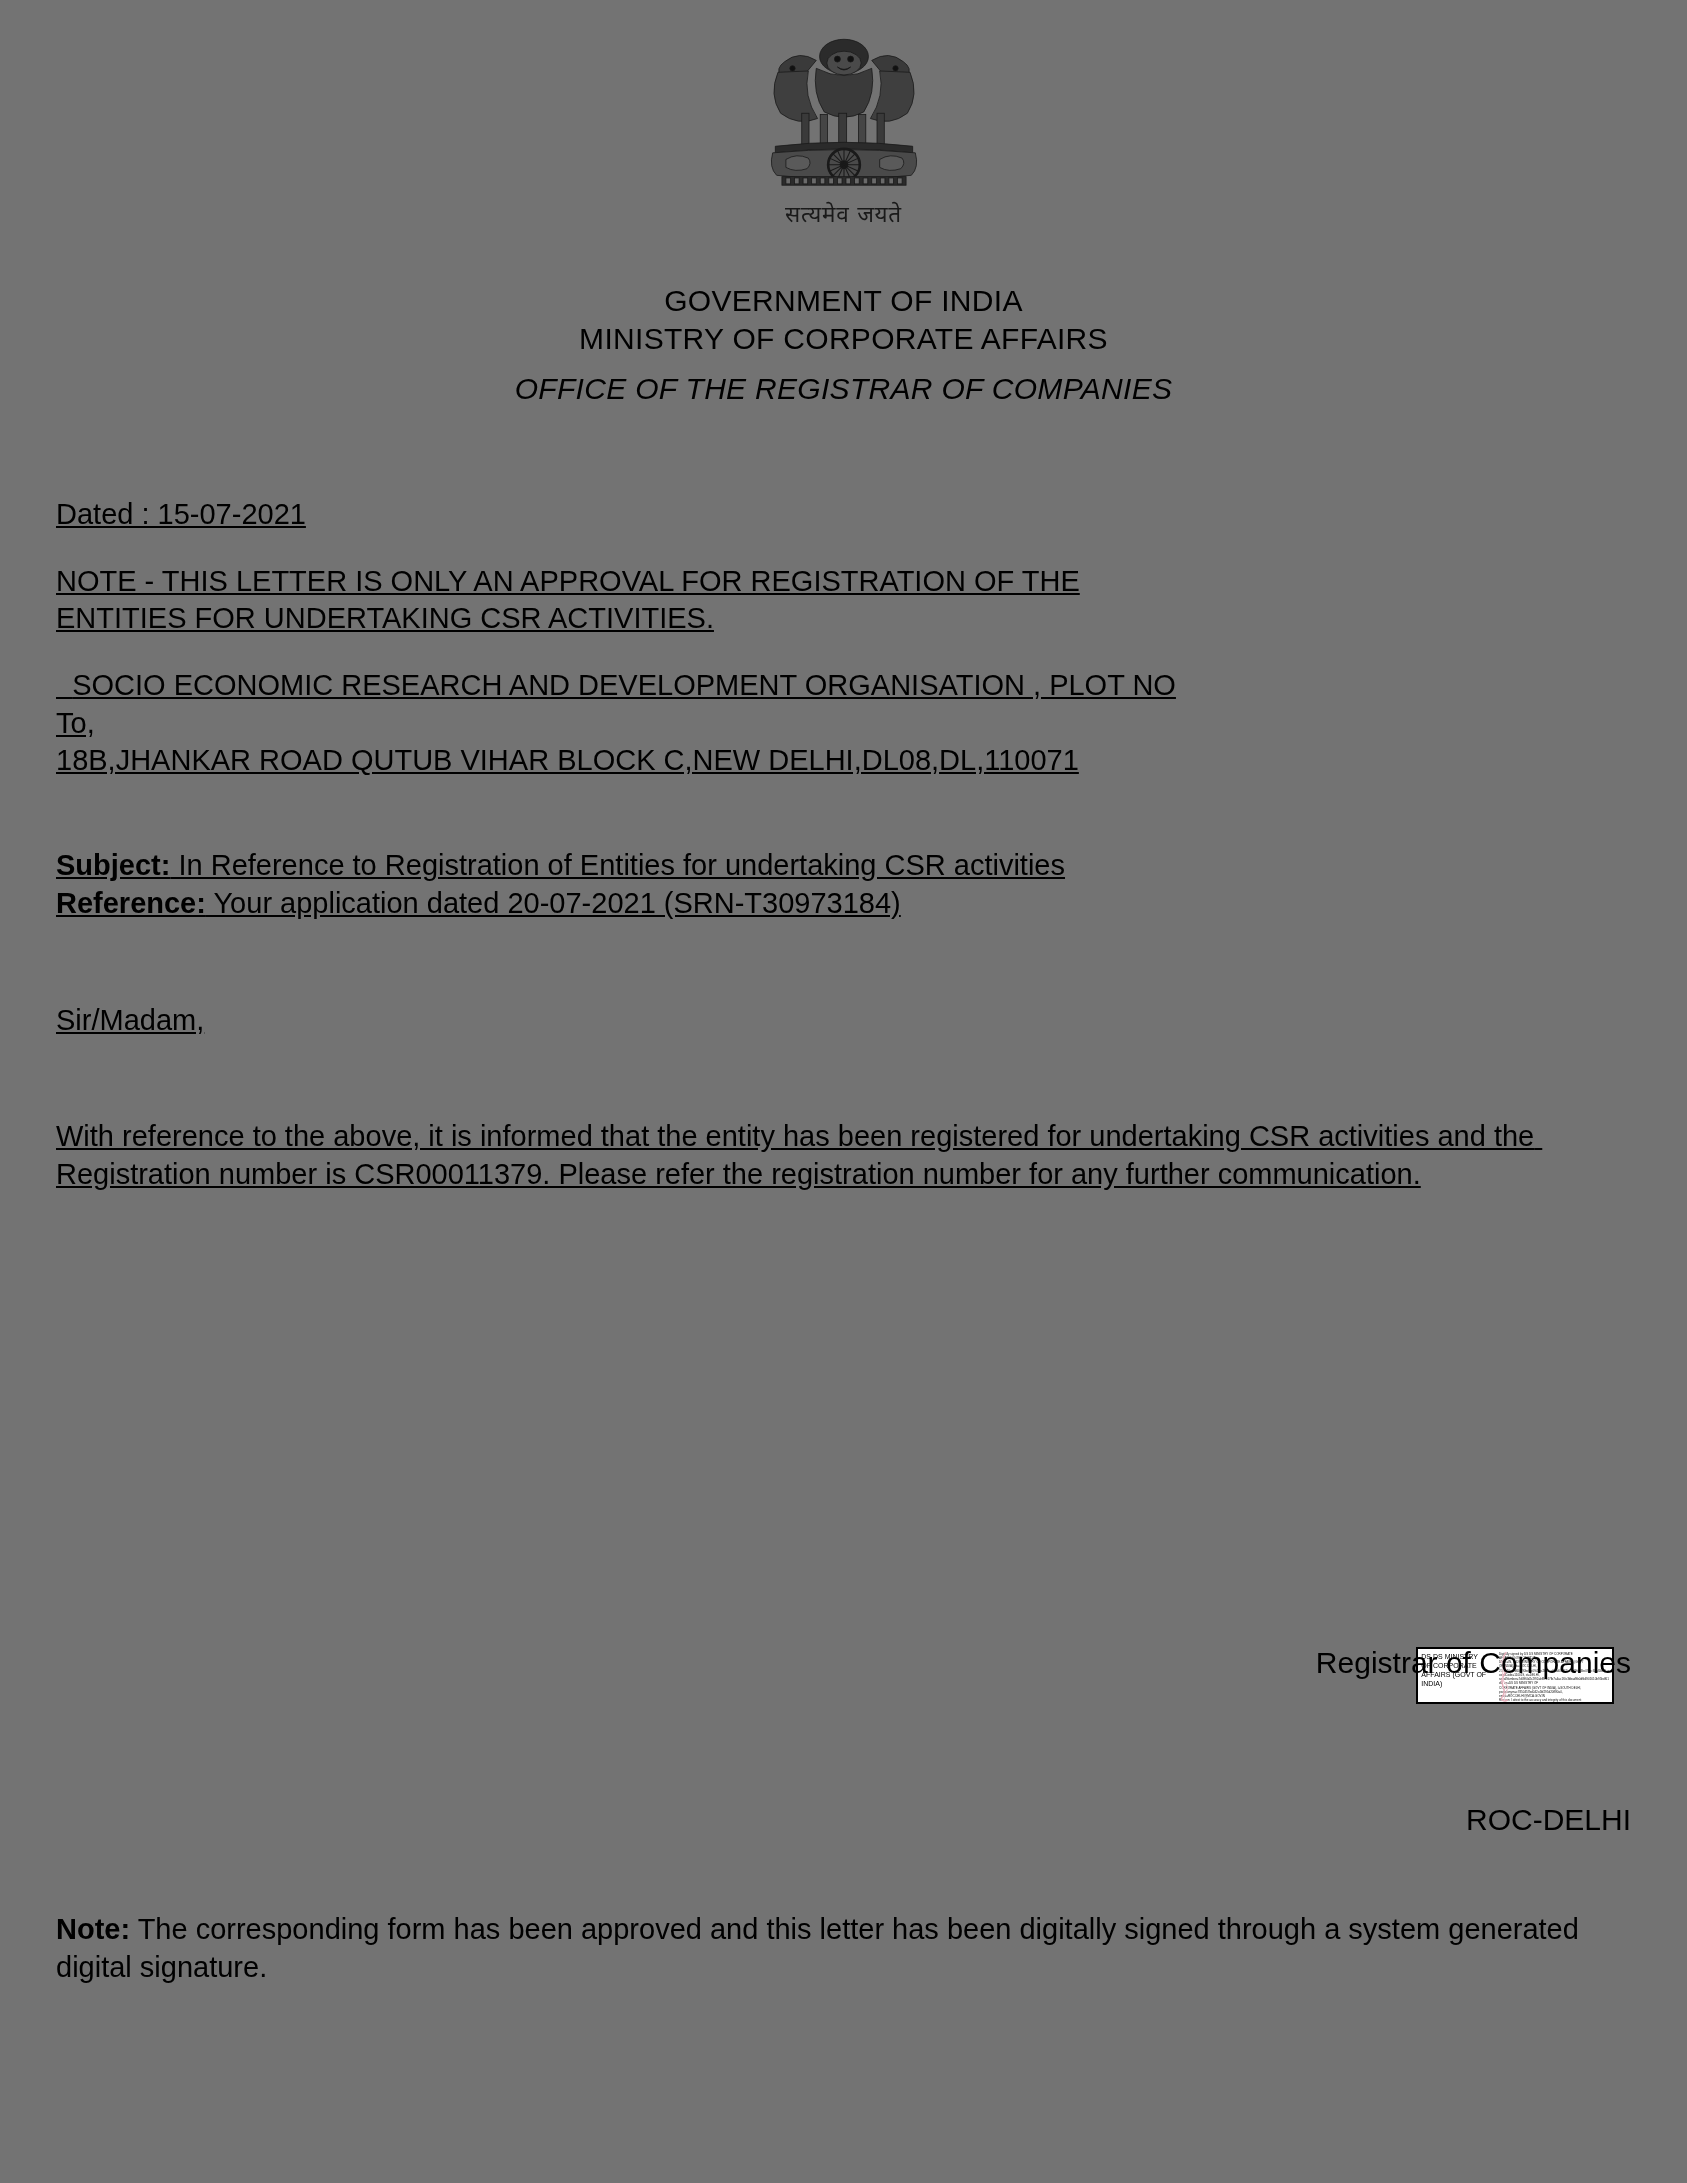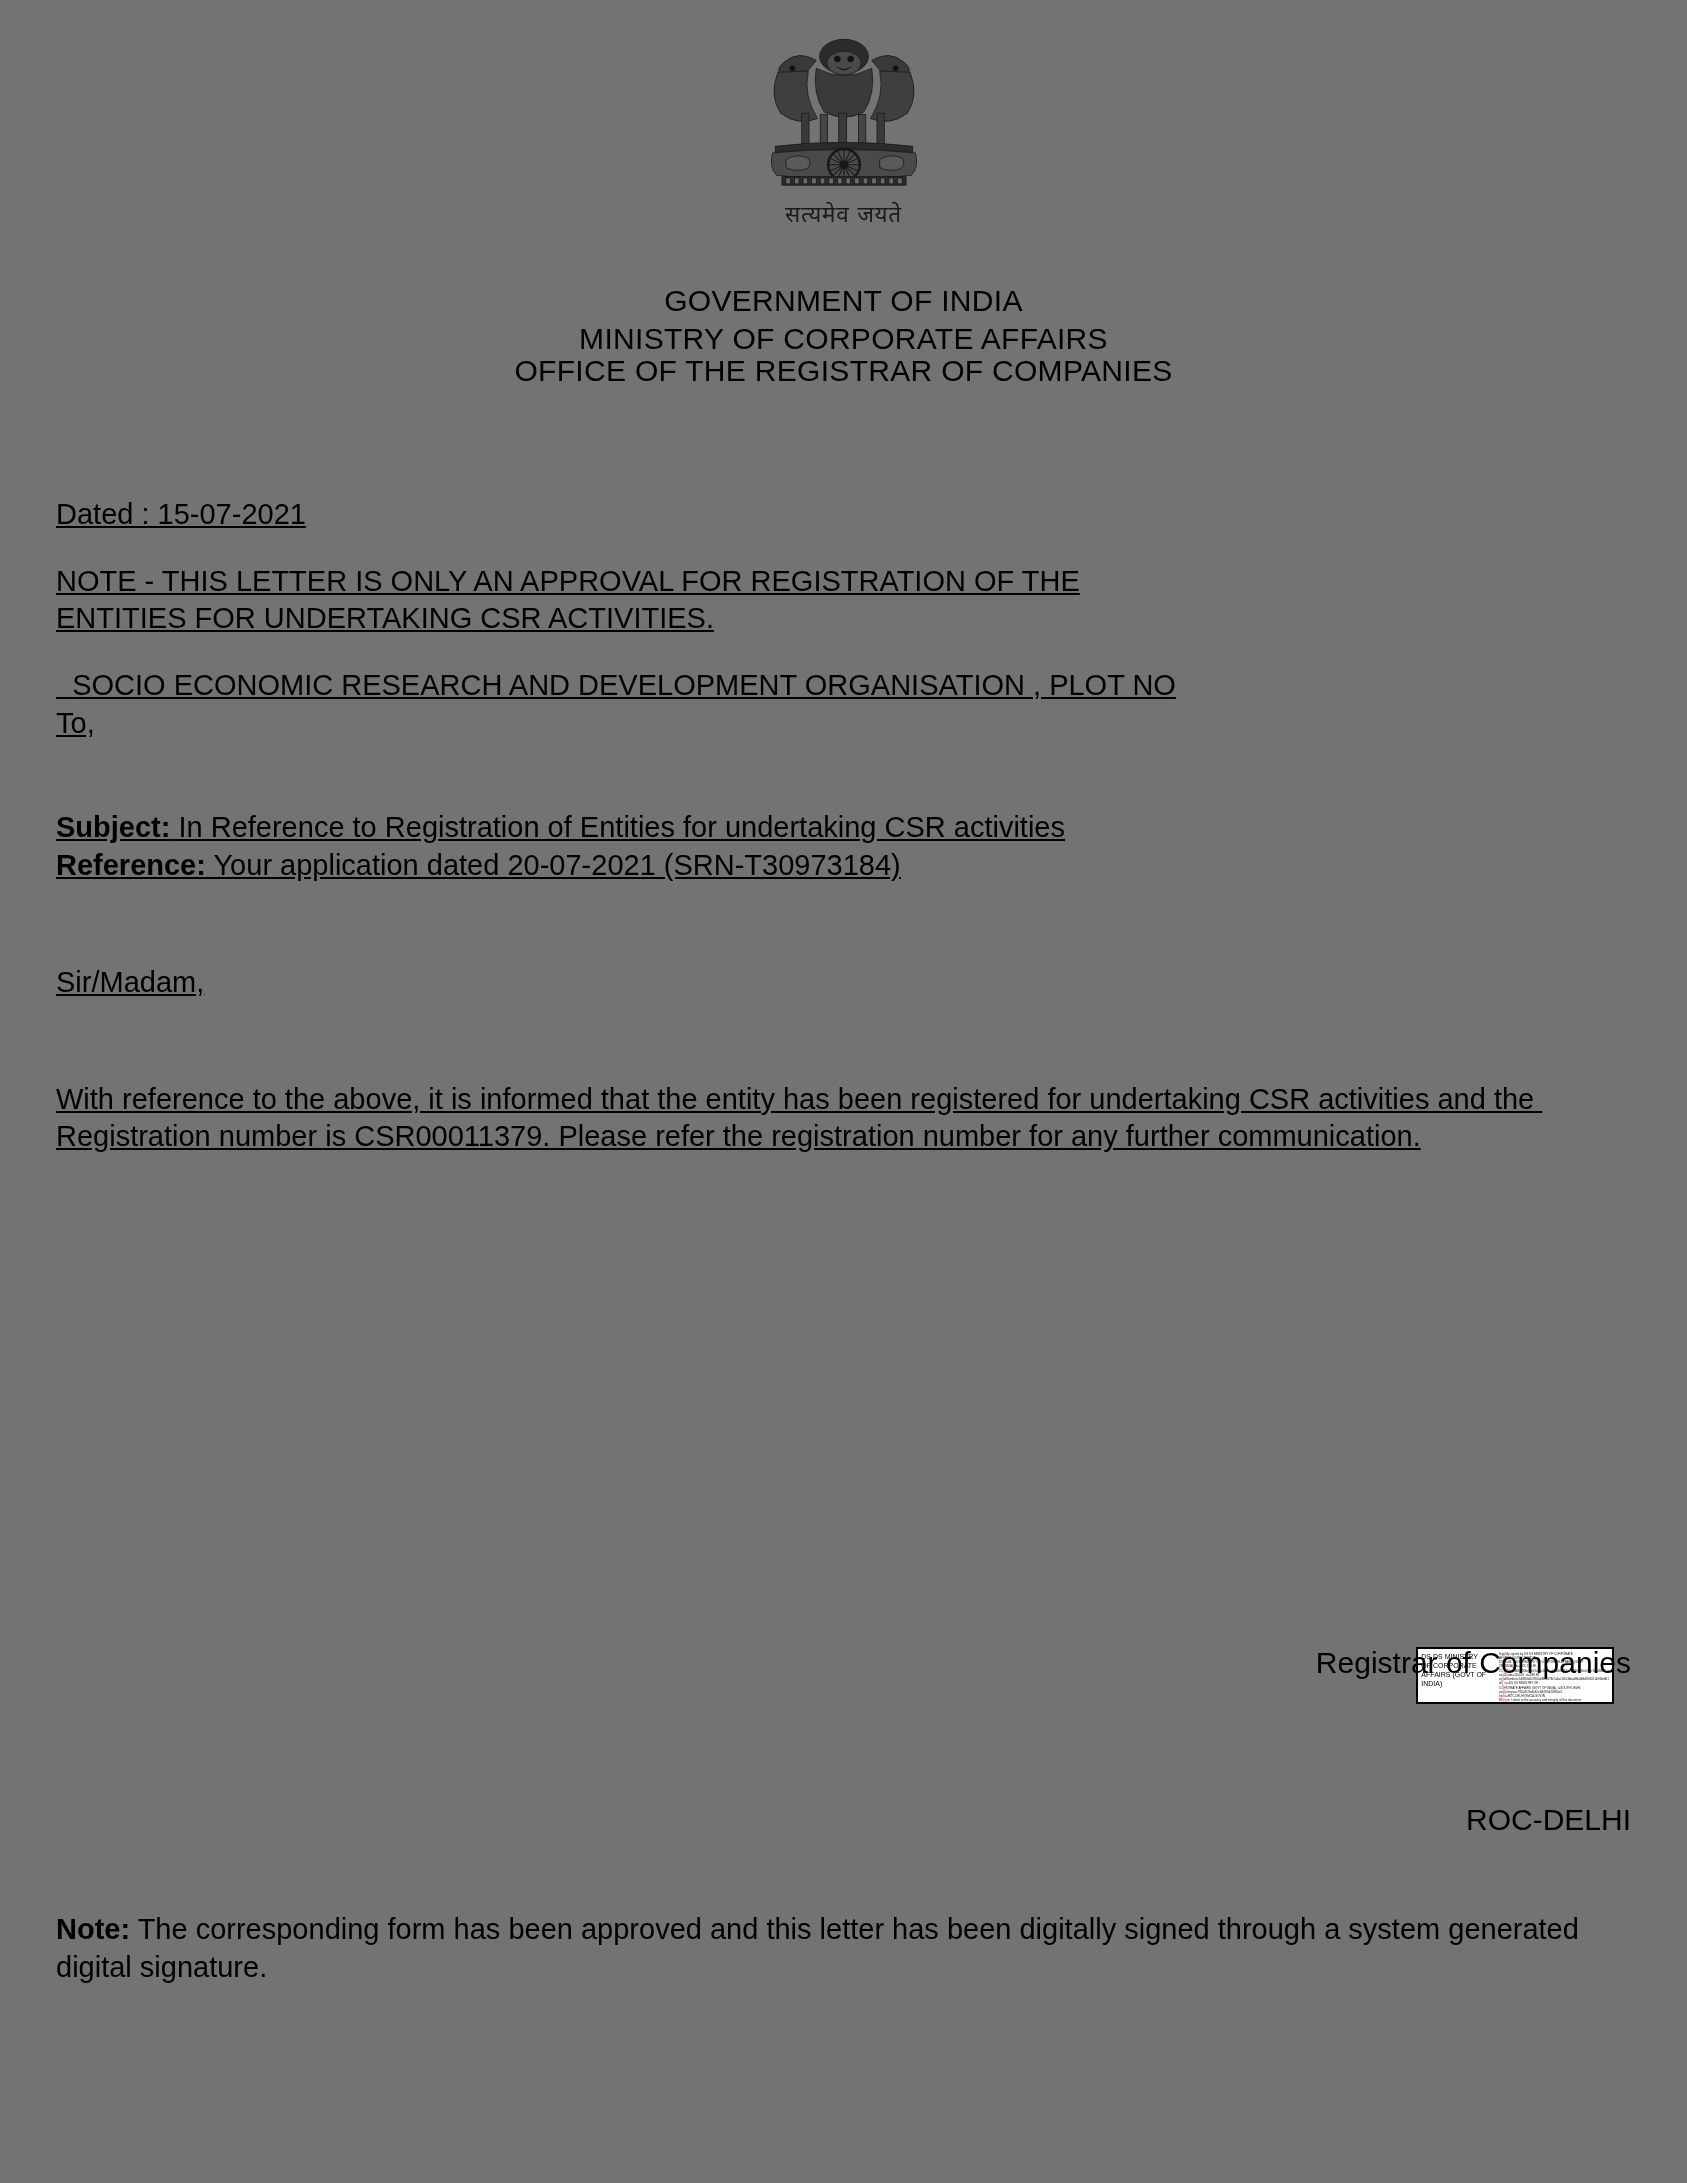--- a/index.html
+++ b/index.html
@@ -51,21 +51,21 @@
     left: 0;
     width: 1687px;
     text-align: center;
     font-size: 30px;
     line-height: 1.0;
     letter-spacing: 0.3px;
     white-space: nowrap;
   }
   #hdr1 { top: 286px; }
   #hdr2 { top: 324px; }
-  #hdr3 { top: 356px; }
+  #hdr3 { top: 374px; font-style: italic; }
 
   
   .body-block {
     position: absolute;
     left: 56px;
     top: 496px;
     width: 1588px;
     font-size: 29px;
     line-height: 1.30;
     text-decoration: underline;
@@ -234,20 +234,21 @@
 
     <div class="gap-sm"></div>
 
     <div class="ln">NOTE - THIS LETTER IS ONLY AN APPROVAL FOR REGISTRATION OF THE</div>
     <div class="ln">ENTITIES FOR UNDERTAKING CSR ACTIVITIES.</div>
 
     <div class="gap-sm"></div>
 
     <div class="ln">  SOCIO ECONOMIC RESEARCH AND DEVELOPMENT ORGANISATION , PLOT NO</div>
     <div class="ln">To,</div>
+    <div class="ln">18B,JHANKAR ROAD QUTUB VIHAR BLOCK C,NEW DELHI,DL08,DL,110071</div>
 
     <div class="gap-sm"></div>
 
 
     <div class="gap-md"></div>
 
     <div class="ln"><span class="bold">Subject:</span><span> In Reference to Registration of Entities for undertaking CSR activities</span></div>
     <div class="ln"><span class="bold">Reference:</span><span> Your application dated 20-07-2021 (SRN-T30973184)</span></div>
 
     <div class="gap-lg"></div>

